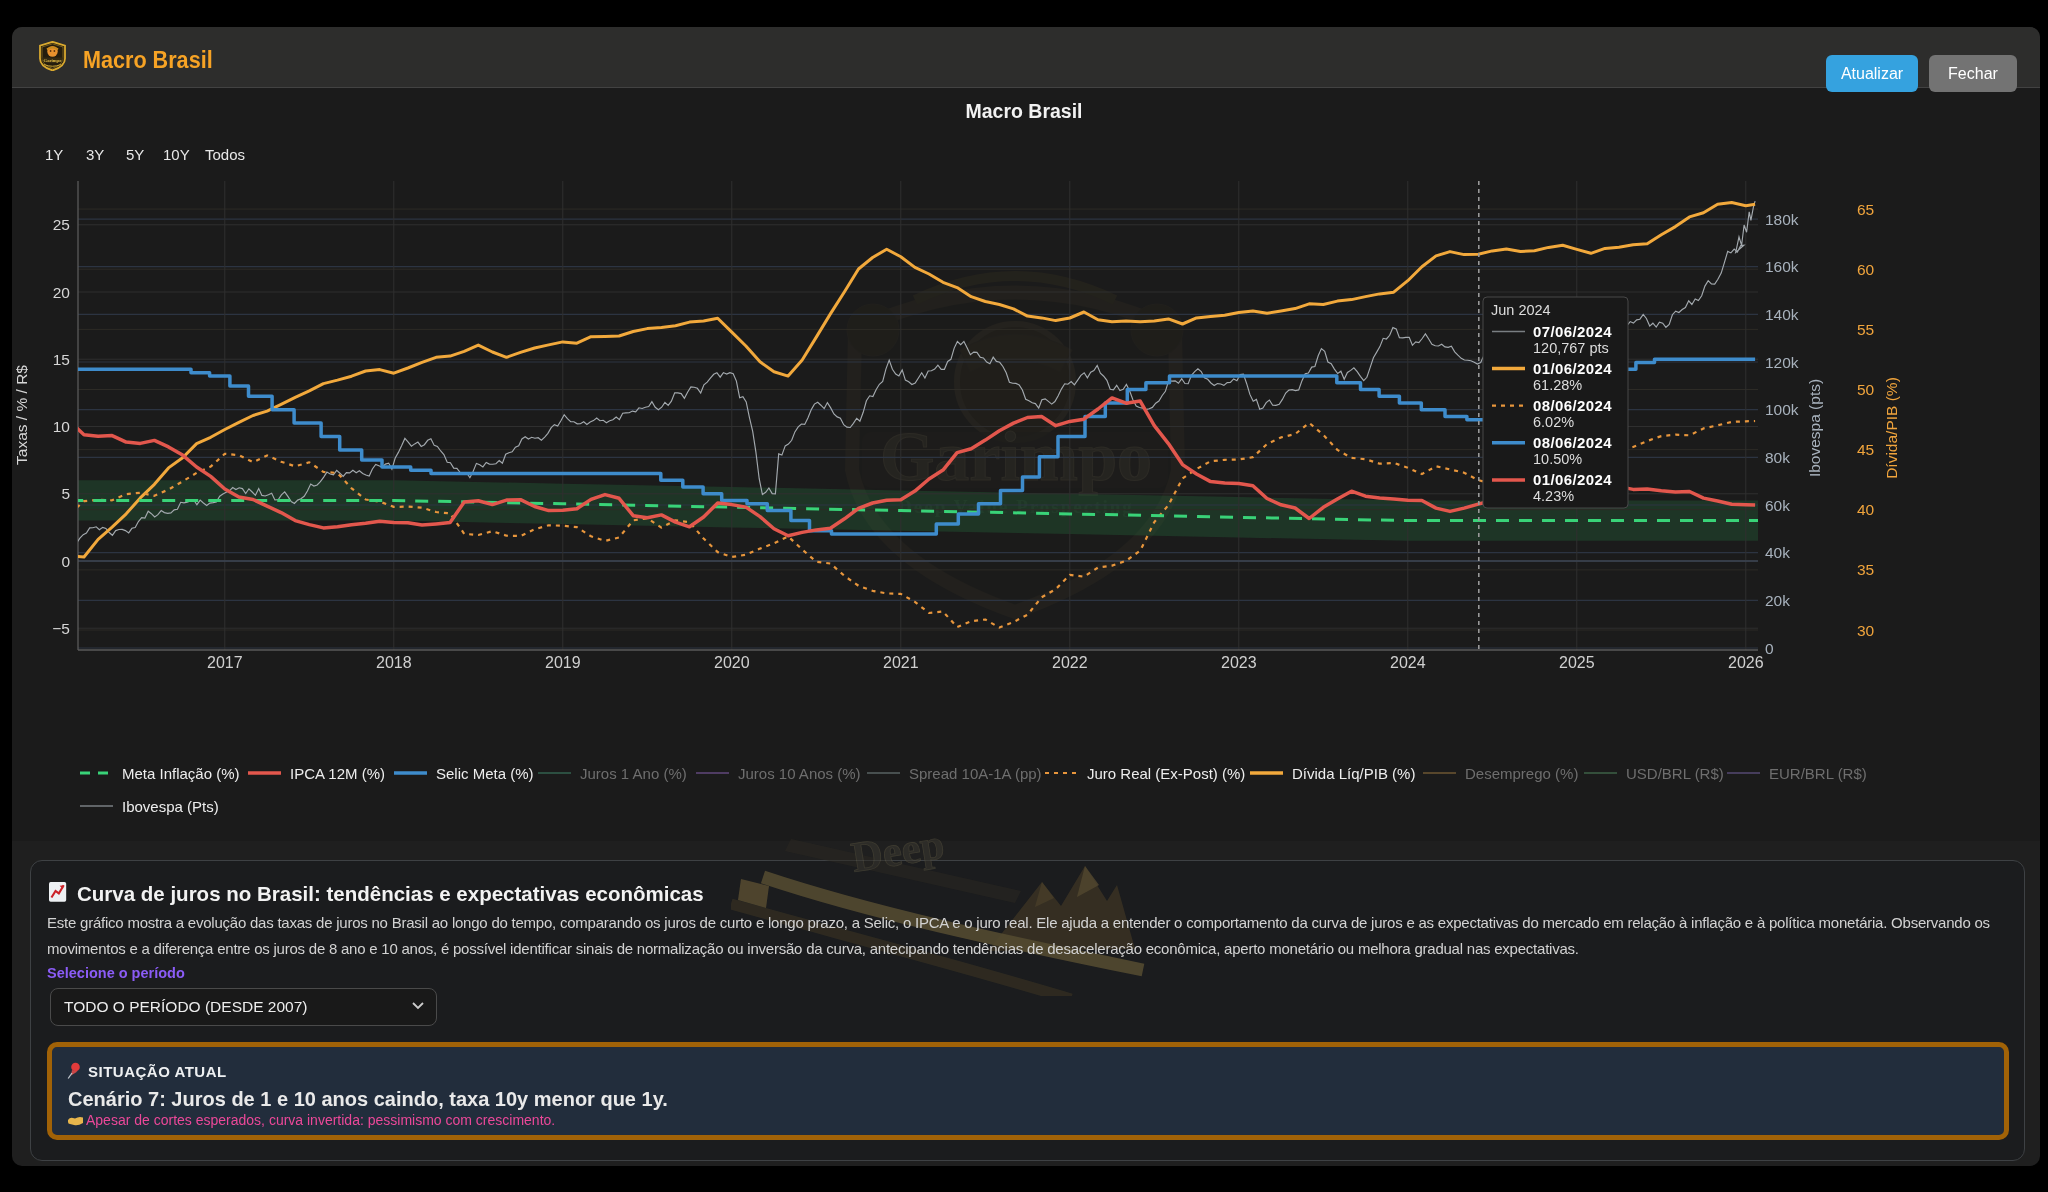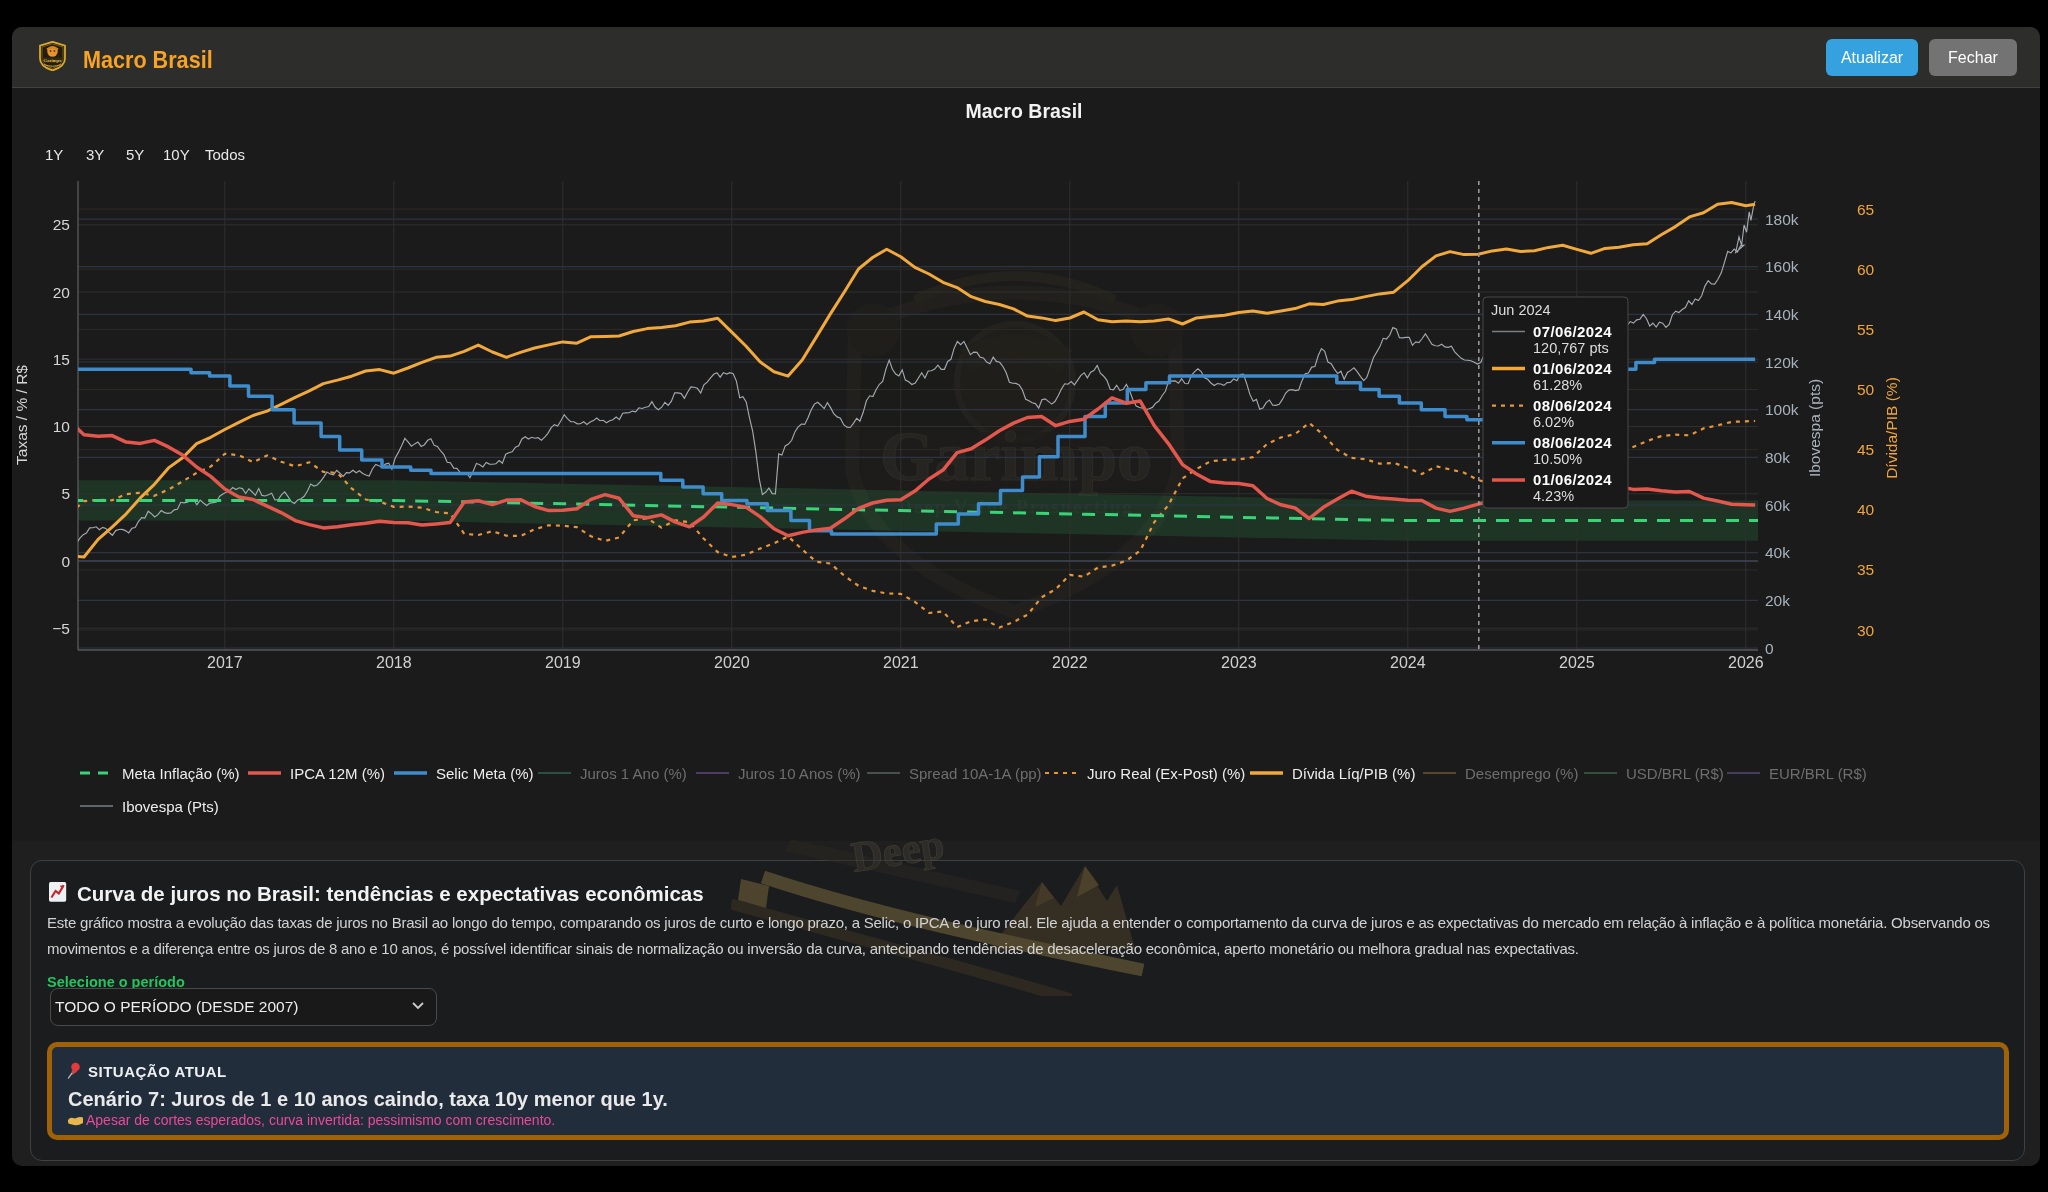--- a/index.html
+++ b/index.html
@@ -1,18 +1,18 @@
 <!DOCTYPE html>
 <html><head><meta charset="utf-8"><style>
 *{margin:0;padding:0;box-sizing:border-box}
 html,body{width:2048px;height:1192px;background:#000;font-family:"Liberation Sans",sans-serif;overflow:hidden}
 .container{position:absolute;left:12px;top:27px;width:2028px;height:1139px;background:#1f1f1f;border-radius:10px;overflow:hidden}
 .hdr{position:absolute;left:0;top:0;width:100%;height:61px;background:#2d2d2c;border-bottom:1px solid #424242}
 .brand{position:absolute;left:71px;top:19px;font-size:24px;font-weight:bold;color:#f7a325;transform:scaleX(0.9);transform-origin:left center}
-.btn{position:absolute;top:12px;height:37px;border-radius:6px;color:#fff;font-size:16px;text-align:center;line-height:37px}
+.btn{position:absolute;top:28px;height:37px;border-radius:6px;color:#fff;font-size:16px;text-align:center;line-height:37px}
 .chartbg{position:absolute;left:0;top:61px;width:2028px;height:753px;background:#1b1b1b}
 .sect{position:absolute;left:18px;top:833px;width:1995px;height:301px;background:#1b1c1e;border:1.5px solid #3e4144;border-radius:12px}
 .sit{position:absolute;left:16px;top:181px;width:1962px;height:98px;background:#222d3c;border:5px solid #a16207;border-radius:10px}
 .para{color:#d2d2d2;font-size:15px;letter-spacing:-0.23px;white-space:nowrap}
 </style></head>
 <body>
 <div class="container">
   <div class="chartbg"></div>
 
   <svg style="position:absolute;left:0;top:61px" width="2026" height="753" font-family="Liberation Sans,sans-serif">
@@ -196,22 +196,22 @@
 </g>
       </svg>
     <svg style="position:absolute;left:18px;top:19px" width="18" height="22" viewBox="0 0 22 26">
       <rect x="0" y="2" width="21" height="24" rx="2" fill="#eef1f4"></rect>
       <polyline points="3,21 8,13 12,16 18,6" stroke="#cc2229" stroke-width="2.6" fill="none"></polyline>
       <path d="M18,6 l-5,0.5 l4,4 z" fill="#cc2229"></path>
     </svg>
     <div style="position:absolute;left:46px;top:21px;font-size:20.5px;font-weight:bold;color:#f2f2f2">Curva de juros no Brasil: tendências e expectativas econômicas</div>
     <div class="para" style="position:absolute;left:16px;top:53px">Este gráfico mostra a evolução das taxas de juros no Brasil ao longo do tempo, comparando os juros de curto e longo prazo, a Selic, o IPCA e o juro real. Ele ajuda a entender o comportamento da curva de juros e as expectativas do mercado em relação à inflação e à política monetária. Observando os</div>
     <div class="para" style="position:absolute;left:16px;top:79px">movimentos e a diferença entre os juros de 8 ano e 10 anos, é possível identificar sinais de normalização ou inversão da curva, antecipando tendências de desaceleração econômica, aperto monetário ou melhora gradual nas expectativas.</div>
-    <div style="position:absolute;left:16px;top:113px;font-size:14.5px;font-weight:bold;color:#22c55e">Selecione o período</div>
-    <div style="position:absolute;left:19px;top:127px;width:387px;height:38px;background:#191919;border:1px solid #4a4a4a;border-radius:8px;color:#ededed;font-size:15.5px;line-height:36px;padding-left:4px">TODO O PERÍODO (DESDE 2007)
+    <div style="position:absolute;left:16px;top:104px;font-size:14.5px;font-weight:bold;color:#8b5cf6">Selecione o período</div>
+    <div style="position:absolute;left:19px;top:127px;width:387px;height:38px;background:#191919;border:1px solid #4a4a4a;border-radius:8px;color:#ededed;font-size:15.5px;line-height:36px;padding-left:13px">TODO O PERÍODO (DESDE 2007)
       <svg style="position:absolute;right:12px;top:13px" width="12" height="8" viewBox="0 0 12 8">
           <path d="M1,1 L6,6 L11,1" stroke="#cccccc" stroke-width="1.8" fill="none"></path>
         </svg>
     </div>
     <div class="sit">
       <svg style="position:absolute;left:14px;top:15px" width="15" height="17" viewBox="0 0 15 17">
         <circle cx="9.5" cy="5" r="4.3" fill="#e23b3b"></circle>
         <path d="M6,8 L11.5,9.5 L5,13.5 Z" fill="#c94848"></path>
         <line x1="6" y1="11" x2="2.2" y2="16.5" stroke="#c0c6cc" stroke-width="1.3"></line>
       </svg>

